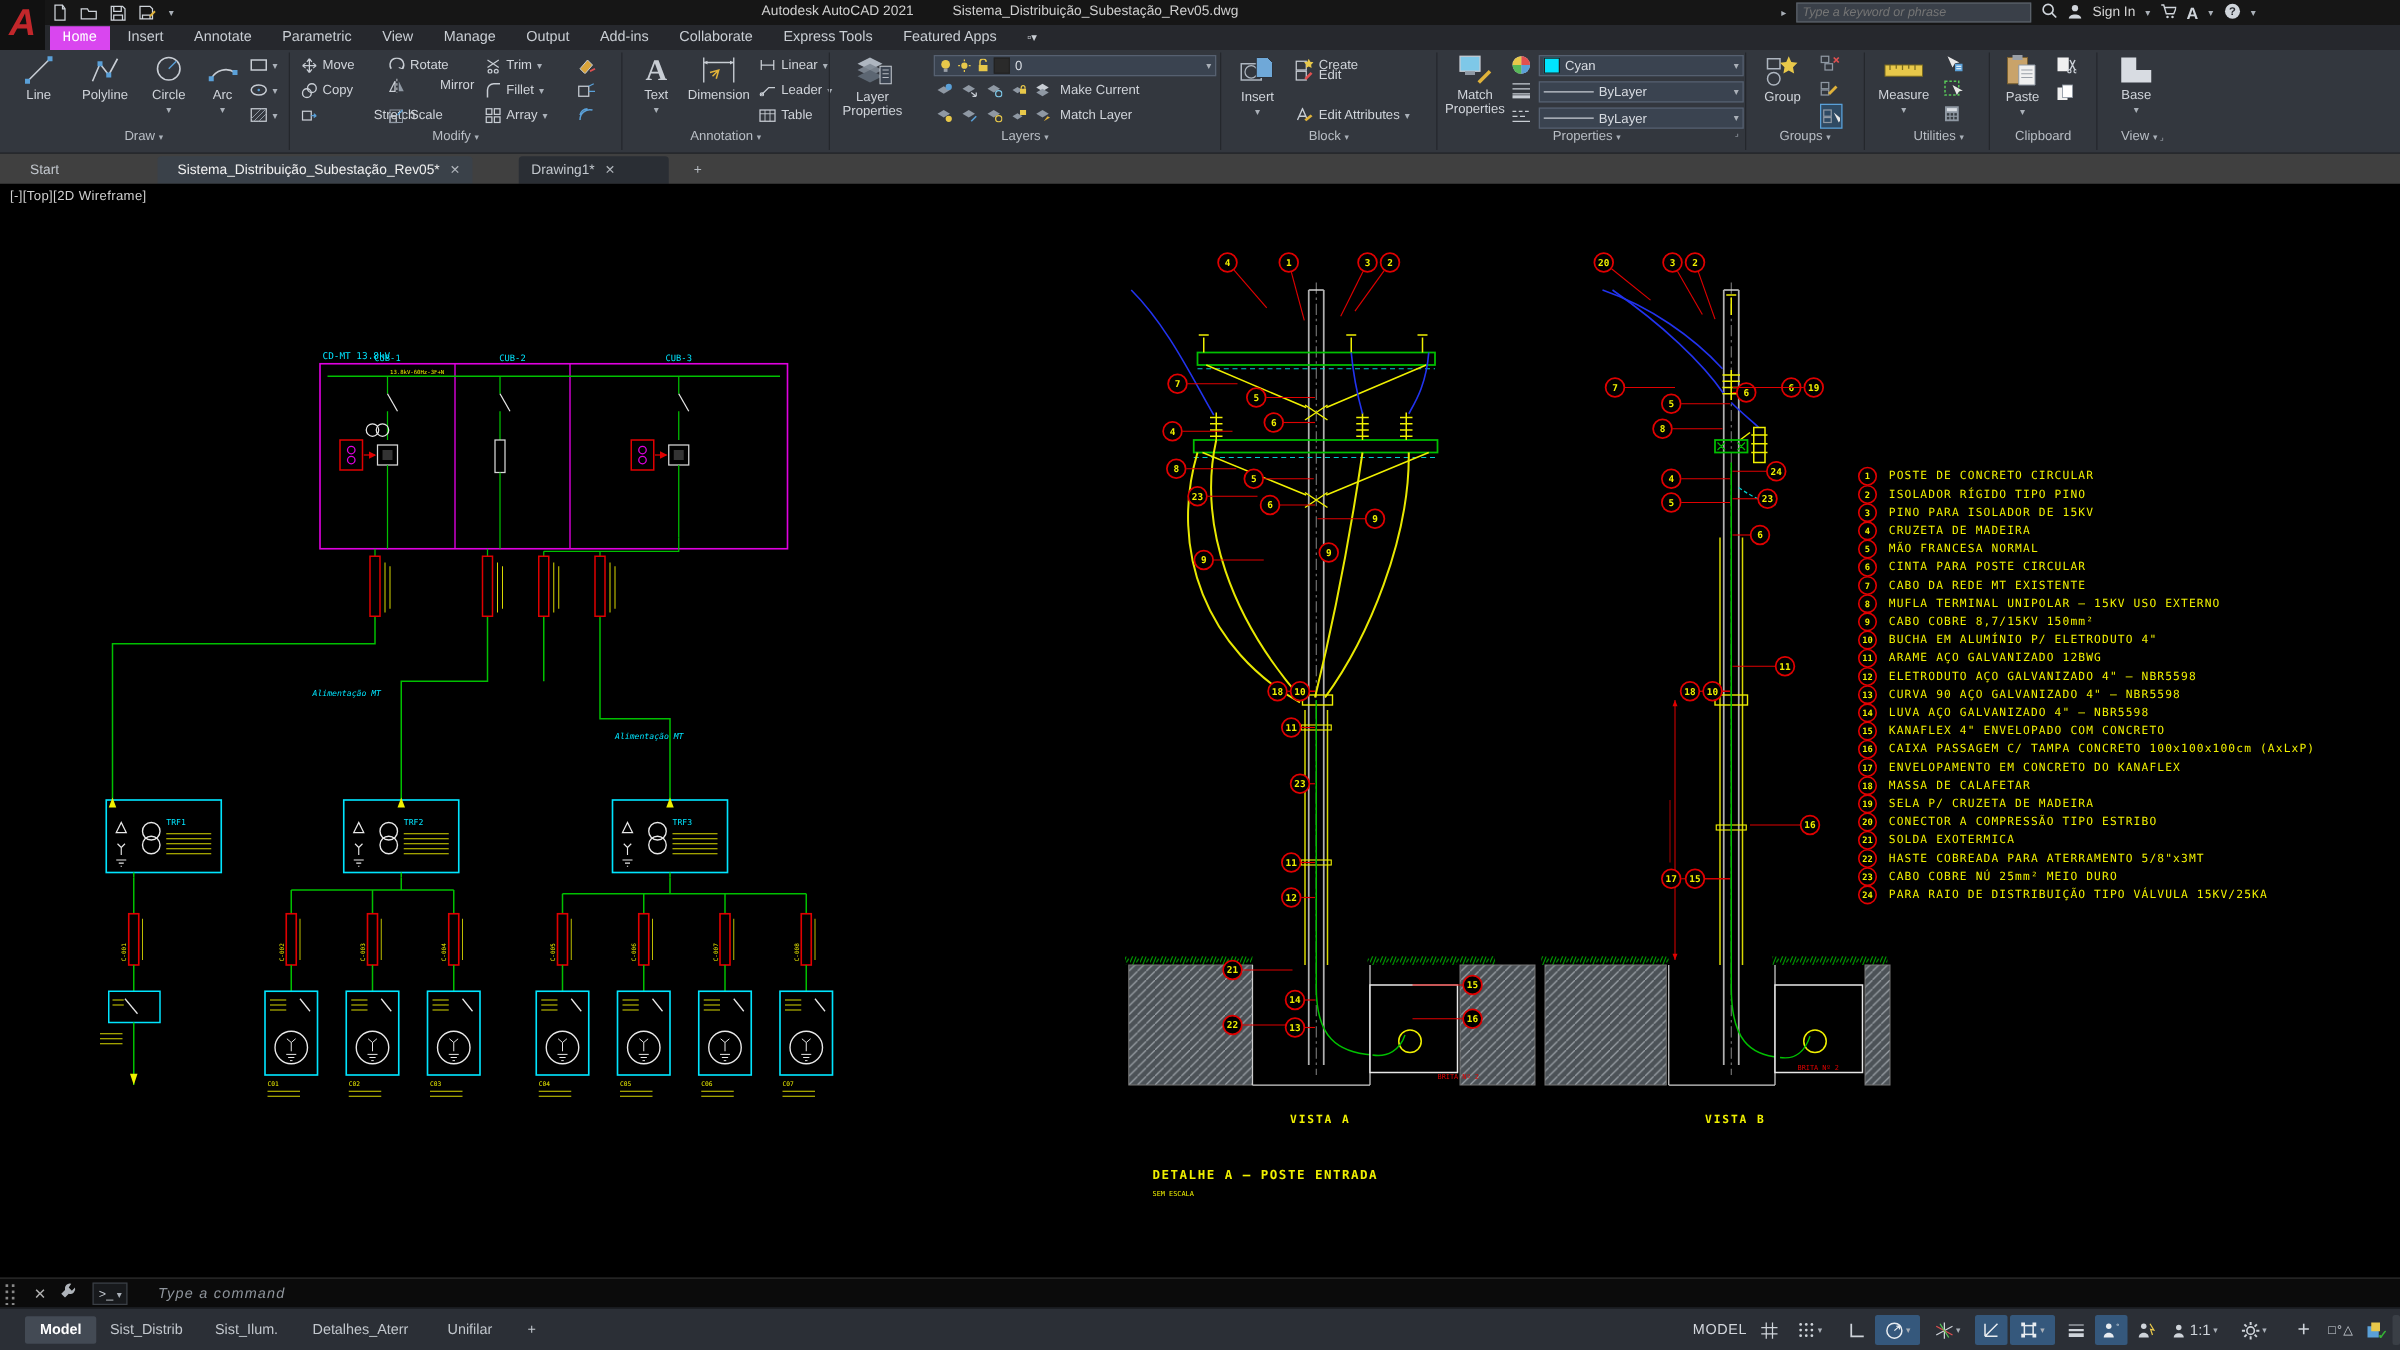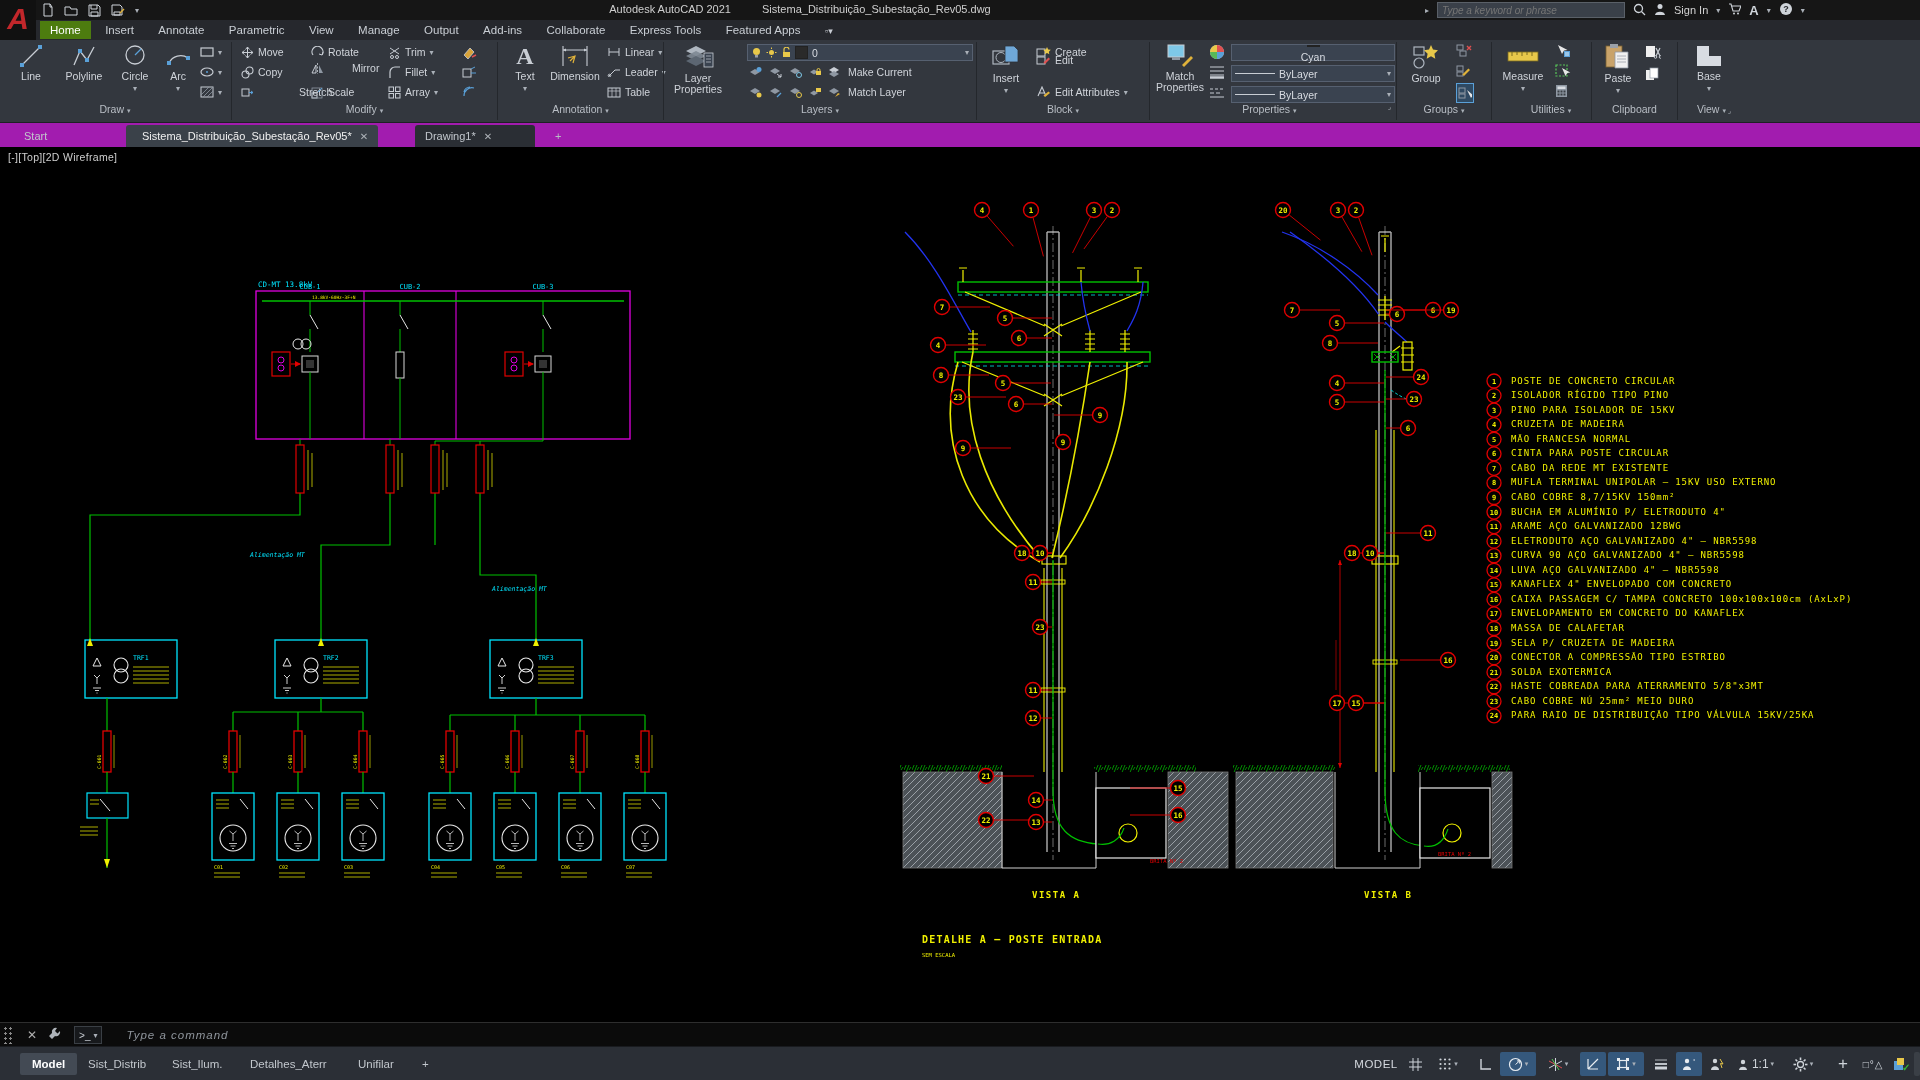--- a/index.html
+++ b/index.html
@@ -11,37 +11,37 @@
   .logo{top:0;left:0;width:36px;height:40px;background:#111;color:#c2272b;font-weight:bold;font-style:italic;font-size:30px;line-height:38px;text-align:center;z-index:5;}
   .qat{top:2px;left:42px;display:flex;gap:10px;align-items:center;height:16px;}
   .qat svg{display:block}
   .title-center{top:3px;left:400px;width:800px;text-align:center;font-size:11px;color:#cfcfcf;white-space:nowrap;}
   .title-center span{margin:0 14px;}
   .tb-right{top:2px;left:1425px;display:flex;align-items:center;gap:8px;height:16px;font-size:11px;}
   .searchbox{width:178px;height:14px;background:#3a4049;border:1px solid #5a6068;color:#9aa0a8;font-style:italic;font-size:10px;padding:0 4px;}
   .caret{color:#aab0b8;font-size:8px;}
   
   .mtab{display:inline-block;padding:3px 10px;font-size:11.5px;color:#c9ced4;cursor:default;}
-  .mtab.active{background:#4d7c0f;color:#fff;}
+  .mtab.active{background:#d946ef;color:#fff;font-family:Liberation Mono, monospace;}
   
   .ribbon{top:40px;left:0;width:1920px;height:82px;background:#33373e;border-bottom:1px solid #1e2125;}
   .panel{position:absolute;top:0;height:82px;}
   .sep{position:absolute;top:2px;width:1px;height:78px;background:#24272c;}
   .plabel{position:absolute;top:63px;left:0;right:0;text-align:center;font-size:10.5px;color:#b9bec5;}
   .plabel .caret{font-size:7px;}
   .bigbtn{position:absolute;top:3px;text-align:center;font-size:10.5px;color:#d0d4da;line-height:11px;}
   .bigbtn svg{display:block;margin:0 auto 2px;}
   .smallrow{position:absolute;display:flex;align-items:center;gap:4px;font-size:10.5px;color:#d0d4da;height:16px;}
   .combo{display:flex;align-items:center;background:#3a4350;border:1px solid #566070;height:15px;font-size:10.5px;color:#d8dce2;padding:0 3px;gap:4px;}
   .combo .cv{flex:1;}
   .swatch{width:11px;height:11px;background:#00e5ff;border:1px solid #222;}
   .swatch.dk{background:#2a2a2a;}
   .lineseg{width:40px;height:0;border-top:1.5px solid #c8cdd4;}
   
-  .docbar{top:123px;left:0;width:1920px;height:36px;background:#a21caf;}
+  .docbar{top:123px;left:0;width:1920px;height:36px;background:#404040;}
   .dtab{position:absolute;top:2px;height:22px;line-height:22px;font-size:11px;color:#c2c7cd;padding:0 10px;border-radius:3px 3px 0 0;}
   .dtab.active{background:#3a4149;color:#f0f0f0;}
   .dtab.inactive{background:#2a2e34;}
   .dtab .x{margin-left:8px;color:#aeb3b9;font-size:10px;}
   
   .canvas{top:147px;left:0;width:1920px;height:875px;background:#000;}
   .vplabel{top:151px;left:8px;font-size:10.5px;color:#cfcfcf;letter-spacing:0.3px;}
   
   .cmdrow{top:1022px;left:0;width:1920px;height:24px;background:#0b0b0b;border-top:1px solid #2e2e2e;display:flex;align-items:center;}
   .grip{width:10px;height:18px;margin-left:3px;background-image:radial-gradient(#8a8a8a 1px, transparent 1.2px);background-size:5px 5px;}
@@ -452,21 +452,21 @@
         </svg>
       <span>Match Properties</span>
     </div>
     <svg class="a" style="left:58px;top:4px;" width="16" height="16">
         <circle cx="8" cy="8" r="7" fill="#c8cdd4"></circle>
         <path d="M8,1 A7,7 0 0 1 15,8 L8,8 Z" fill="#e05050"></path>
         <path d="M15,8 A7,7 0 0 1 8,15 L8,8 Z" fill="#5aa0d8"></path>
         <path d="M1,8 A7,7 0 0 1 8,1 L8,8 Z" fill="#e8c84a"></path>
         <path d="M8,15 A7,7 0 0 1 1,8 L8,8 Z" fill="#58b858"></path>
       </svg>
-    <div class="combo" style="position:absolute;left:80px;top:4px;width:156px;flex-direction:column;">
+    <div class="combo" style="position:absolute;left:80px;top:4px;width:156px;">
       <span class="swatch"></span>
       <span class="cv">Cyan</span>
       <span class="caret">▾</span>
     </div>
     <svg class="a" style="left:58px;top:25px;" width="16" height="14">
         <path d="M1,2 h14 M1,6 h14 M1,10 h14" stroke="#c8cdd4" stroke-width="1"></path>
         <path d="M1,12.5 h14" stroke="#c8cdd4" stroke-width="2.5"></path>
       </svg>
     <div class="combo" style="position:absolute;left:80px;top:25px;width:156px;">
       <span class="lineseg"></span>

